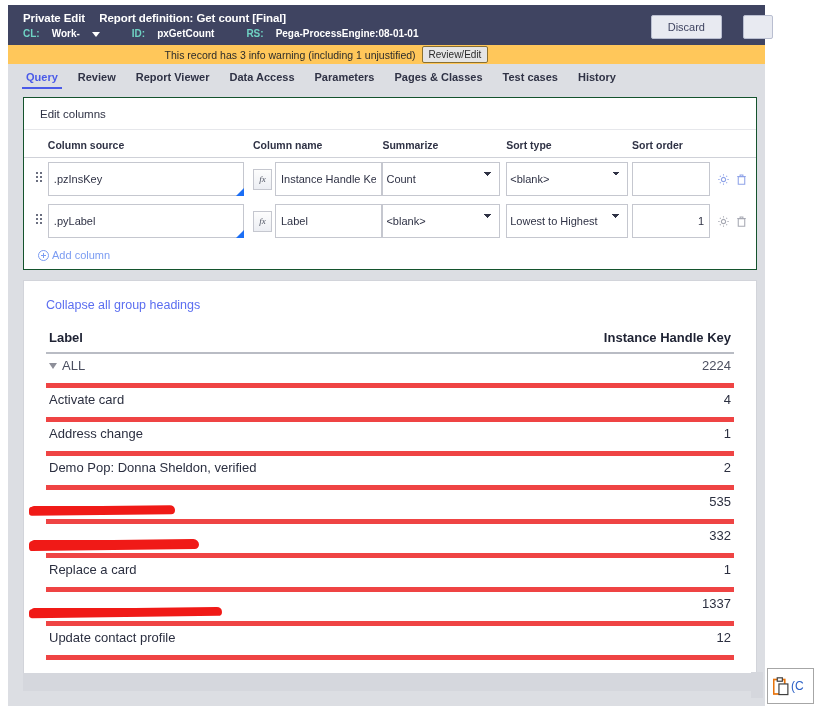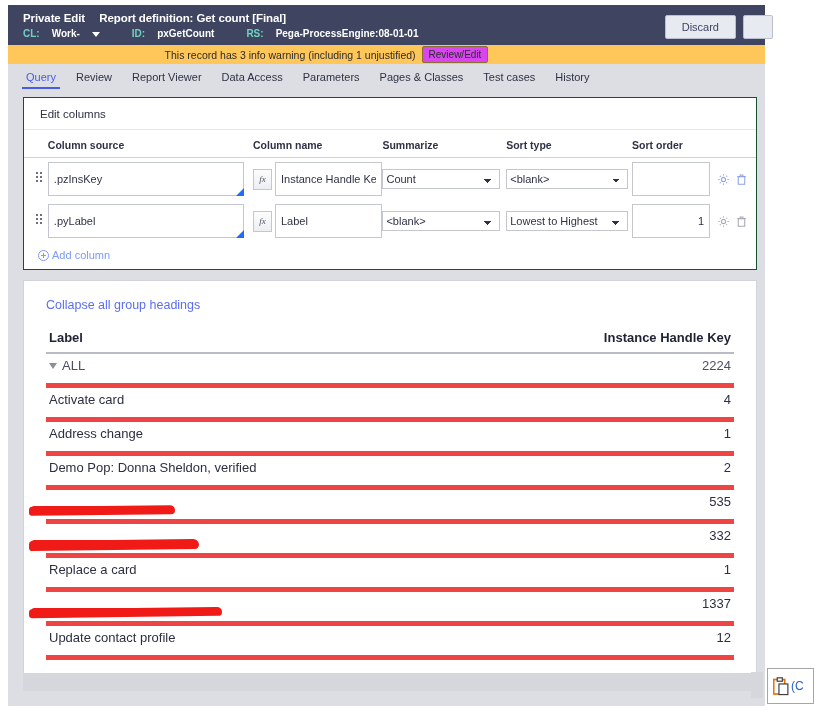--- a/index.html
+++ b/index.html
@@ -65,21 +65,21 @@
     border-top: 5px solid #ffffff;
     position: relative;
     top: 1px;
   }
 
   .hdr-btns {
     position: absolute;
     right: -8px;
     top: 10px;
     display: flex;
-    gap: 7px;
+    gap: 21px;
     border-radius: 8px;
   }
   .hbtn {
     background: #e8eaf1;
     border: 1px solid #b9bed0;
     border-radius: 2px;
     font-size: 11px;
     color: #3f4461;
     padding: 4px 16px;
     font-family: "Liberation Sans", sans-serif;
@@ -94,21 +94,21 @@
     height: 19px;
     display: flex;
     align-items: center;
     justify-content: center;
     gap: 6px;
     font-size: 10.5px;
     color: #2b2b2b;
     padding-right: 120px;
   }
   .warn-btn {
-    background: #d946ef;
+    background: #e5e5e5;
     border: 1px solid #8a7030;
     border-radius: 2px;
     font-size: 10px;
     padding: 1px 6px;
     color: #2b2b2b;
     font-family: "Liberation Sans", sans-serif;
     line-height: 13px;
   }
 
   
@@ -120,20 +120,21 @@
     padding-left: 8px;
     font-size: 11px;
   }
   .tab {
     padding: 8px 10px;
     display: flex;
     align-items: center;
     color: #2f3245;
     position: relative;
     white-space: nowrap;
+    font-weight: bold;
   }
   .tab.active { color: #4a5ae8; }
   .tab.active::after {
     content: "";
     position: absolute;
     left: 6px; right: 6px; bottom: 0;
     height: 2px;
     background: #4a5ae8;
   }
 
@@ -236,21 +237,21 @@
     font-family: "Liberation Serif", serif;
   }
   .name-wrap .inp { width: 107px; }
 
   .sel {
     border: 1px solid #c5c7cf;
     background: #ffffff;
     font-size: 11px;
     font-family: "Liberation Sans", sans-serif;
     color: #2f3245;
-    height: 20px;
+    height: 34px;
     width: 118px;
     padding: 0 3px;
     -webkit-appearance: none;
     appearance: none;
     background-image:
       linear-gradient(45deg, transparent 50%, #2f3245 50%),
       linear-gradient(135deg, #2f3245 50%, transparent 50%);
     background-position:
       calc(100% - 11px) 9px,
       calc(100% - 7px) 9px;

